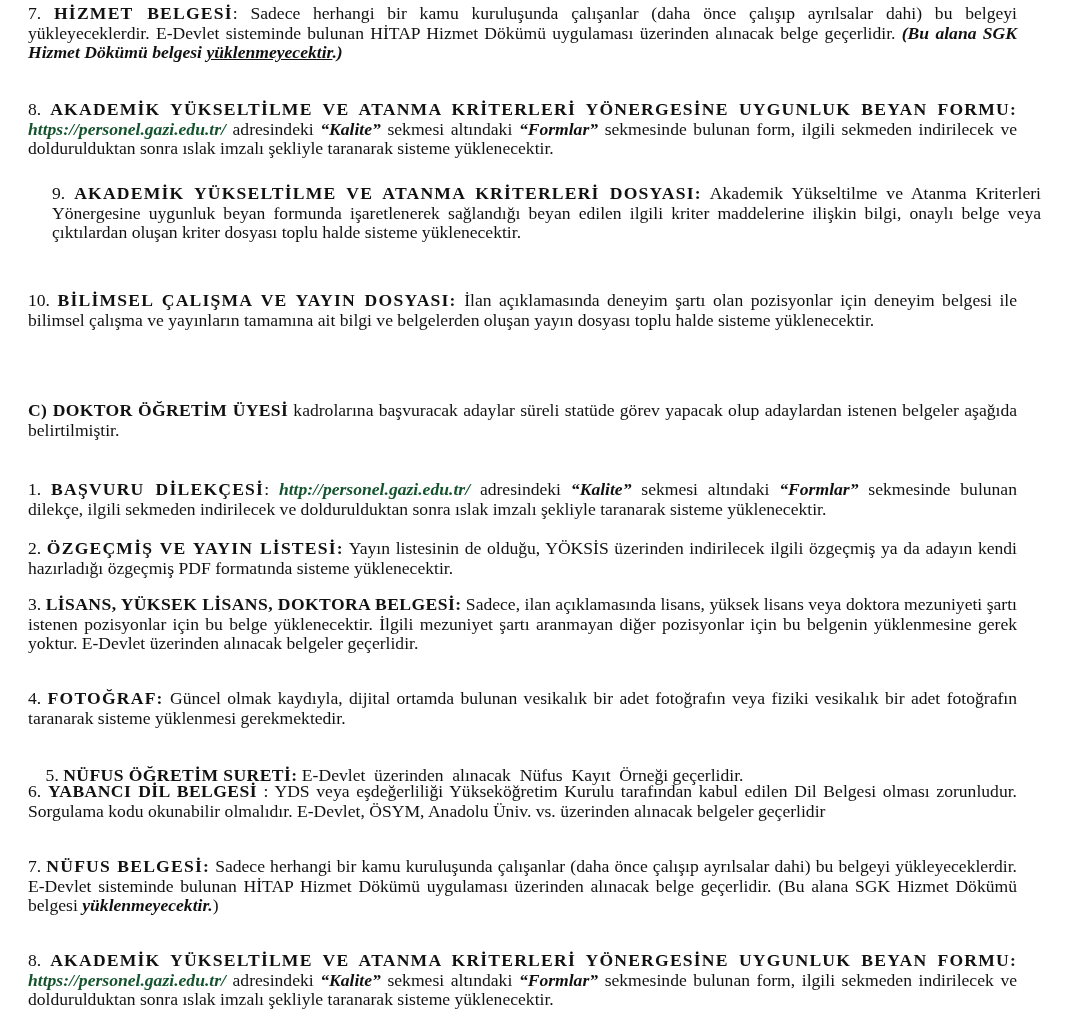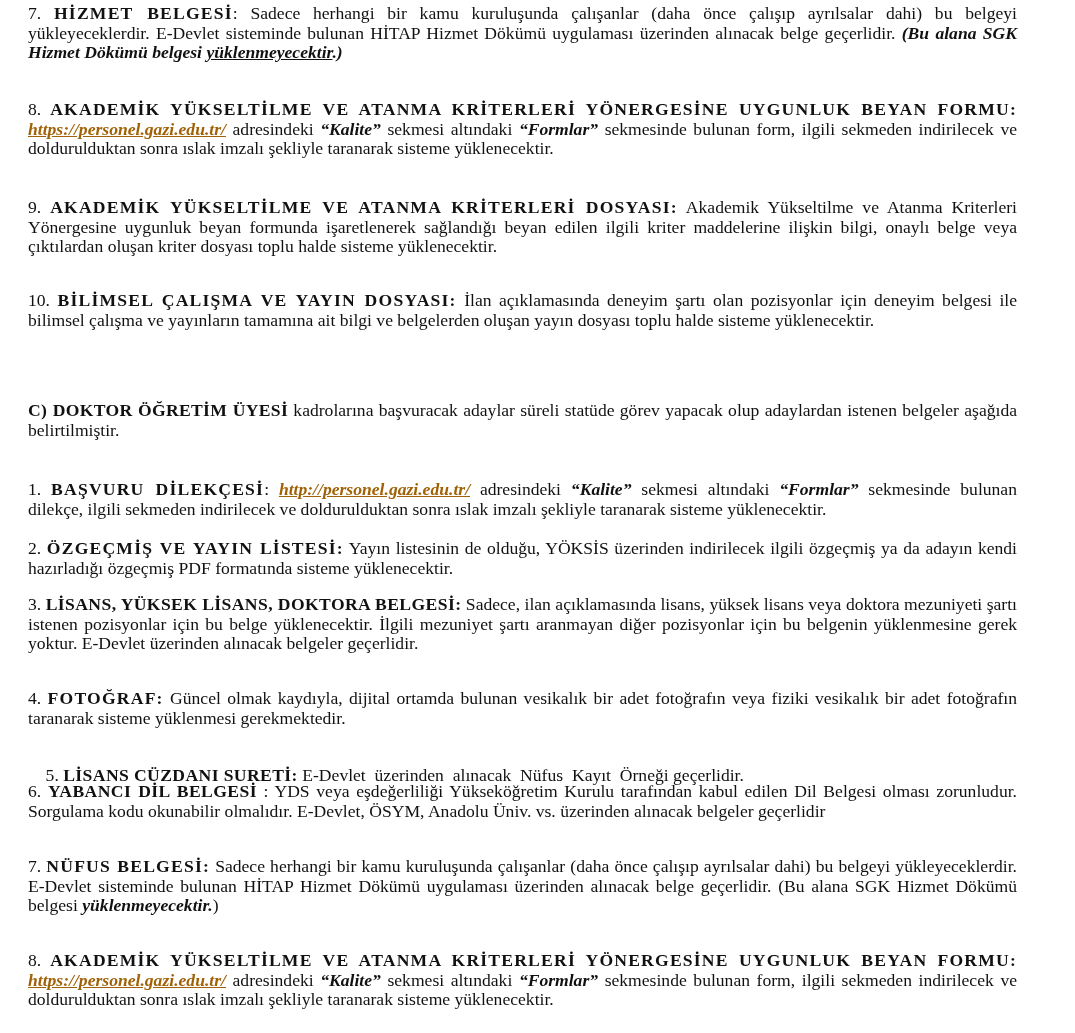--- a/index.html
+++ b/index.html
@@ -7,39 +7,39 @@
   .page {
     position: absolute; left: 28px; top: 4px; width: 989px;
     font-family: "Liberation Serif", "DejaVu Serif", serif;
     font-size: 17.6px; line-height: 19.6px; color: #111;
   }
   .para { text-align: justify; text-align-last: left; margin: 0; }
   .b { font-weight: bold; letter-spacing: 1.2px; }
   .i { }
   .bi { font-weight: bold; font-style: italic; }
   .u { text-decoration: underline; font-style: italic; }
-  a.link { color: #a16207; font-style: italic; font-weight: bold; text-decoration: underline; }
+  a.link { color: #14532d; font-style: italic; font-weight: bold; }
 </style>
 </head>
 <body>
 
 <div class="page">
 
   <p class="para" style="position:absolute; top:0; width:989px;">
     <span>7.</span>
     <span class="b">HİZMET BELGESİ</span><span>: </span><span class="i">Sadece herhangi bir kamu kuruluşunda çalışanlar (daha önce çalışıp ayrılsalar dahi) bu belgeyi yükleyeceklerdir. E-Devlet sisteminde bulunan HİTAP Hizmet Dökümü uygulaması üzerinden alınacak belge geçerlidir. </span><span class="bi">(Bu alana SGK Hizmet Dökümü belgesi </span><span class="bi u">yüklenmeyecektir</span><span class="bi">.)</span>
   </p>
 
   <p class="para" style="position:absolute; top:96px; width:989px;">
     <span>8.</span>
     <span class="b">AKADEMİK YÜKSELTİLME VE ATANMA KRİTERLERİ YÖNERGESİNE UYGUNLUK BEYAN FORMU:</span>
     <a class="link">https://personel.gazi.edu.tr/</a><span class="i"> adresindeki </span><span class="bi">“Kalite”</span><span class="i"> sekmesi altındaki </span><span class="bi">“Formlar”</span><span class="i"> sekmesinde bulunan form, ilgili sekmeden indirilecek ve doldurulduktan sonra ıslak imzalı şekliyle taranarak sisteme yüklenecektir.</span>
   </p>
 
-  <p class="para" style="position:absolute; top:194px; width:989px;">
+  <p class="para" style="position:absolute; top:180px; width:989px;margin-left:24px;">
     <span>9.</span>
     <span class="b">AKADEMİK YÜKSELTİLME VE ATANMA KRİTERLERİ DOSYASI:</span><span class="i"> Akademik Yükseltilme ve Atanma Kriterleri Yönergesine uygunluk beyan formunda işaretlenerek sağlandığı beyan edilen ilgili kriter maddelerine ilişkin bilgi, onaylı belge veya çıktılardan oluşan kriter dosyası toplu halde sisteme yüklenecektir.</span>
   </p>
 
   <p class="para" style="position:absolute; top:287px; width:989px;">
     <span class="i">10.</span>
     <span class="b">BİLİMSEL ÇALIŞMA VE YAYIN DOSYASI:</span><span class="i"> İlan açıklamasında deneyim şartı olan pozisyonlar için deneyim belgesi ile bilimsel çalışma ve yayınların tamamına ait bilgi ve belgelerden oluşan yayın dosyası toplu halde sisteme yüklenecektir.</span>
   </p>
 
   <p class="para" style="position:absolute; top:397px; width:989px;">
@@ -60,21 +60,21 @@
     <span class="i">3.</span>
     <span class="b" style="letter-spacing:0.4px">LİSANS, YÜKSEK LİSANS, DOKTORA BELGESİ:</span><span class="i"> Sadece, ilan açıklamasında lisans, yüksek lisans veya doktora mezuniyeti şartı istenen pozisyonlar için bu belge yüklenecektir. İlgili mezuniyet şartı aranmayan diğer pozisyonlar için bu belgenin yüklenmesine gerek yoktur. E-Devlet üzerinden alınacak belgeler geçerlidir.</span>
   </p>
 
   <p class="para" style="position:absolute; top:685px; width:989px;">
     <span class="i">4.</span>
     <span class="b">FOTOĞRAF:</span><span class="i"> Güncel olmak kaydıyla, dijital ortamda bulunan vesikalık bir adet fotoğrafın veya fiziki vesikalık bir adet fotoğrafın taranarak sisteme yüklenmesi gerekmektedir.</span>
   </p>
 
   <p class="para" style="position:absolute; top:742px; width:989px; white-space:pre-wrap;">
-    <span class="i">5.</span> <span class="b" style="letter-spacing:0.4px">LİSANS CÜZDANI SURETİ:</span><span class="i"> E-Devlet  üzerinden  alınacak  Nüfus  Kayıt  Örneği geçerlidir.</span>
+    <span class="i">5.</span> <span class="b" style="letter-spacing:0.4px">NÜFUS ÖĞRETİM SURETİ:</span><span class="i"> E-Devlet  üzerinden  alınacak  Nüfus  Kayıt  Örneği geçerlidir.</span>
   </p>
 
   <p class="para" style="position:absolute; top:778px; width:989px;">
     <span class="i">6.</span>
     <span class="b" style="letter-spacing:0.4px">YABANCI DİL BELGESİ</span><span class="i"> : YDS veya eşdeğerliliği Yükseköğretim Kurulu tarafından kabul edilen Dil Belgesi olması zorunludur. Sorgulama kodu okunabilir olmalıdır. E-Devlet, ÖSYM, Anadolu Üniv. vs. üzerinden alınacak belgeler geçerlidir</span>
   </p>
 
   <p class="para" style="position:absolute; top:853px; width:989px;">
     <span class="i">7.</span>
     <span class="b">NÜFUS BELGESİ:</span><span class="i"> Sadece herhangi bir kamu kuruluşunda çalışanlar (daha önce çalışıp ayrılsalar dahi) bu belgeyi yükleyeceklerdir. E-Devlet sisteminde bulunan HİTAP Hizmet Dökümü uygulaması üzerinden alınacak belge geçerlidir. (Bu alana SGK Hizmet Dökümü belgesi </span><span class="bi">yüklenmeyecektir.</span><span class="i">)</span>

